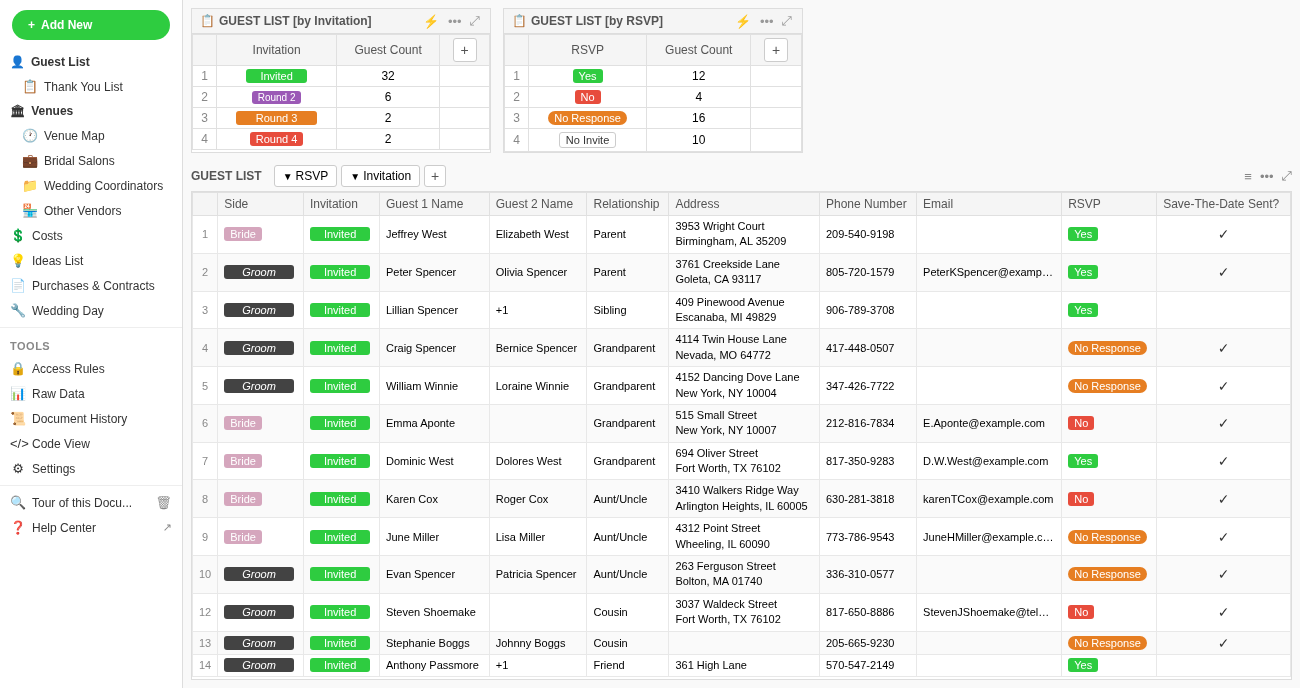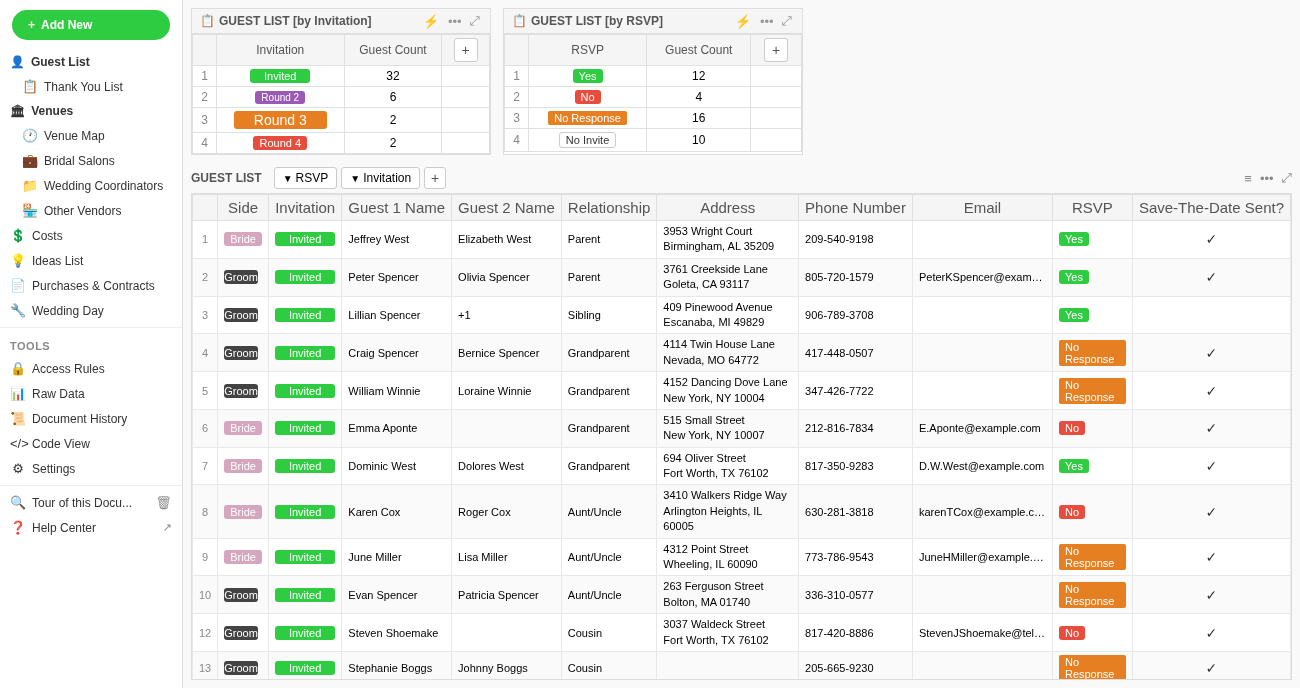--- a/index.html
+++ b/index.html
@@ -91,25 +91,25 @@
     .mini-table th, .mini-table td {
       border: 1px solid #e0e0e0;
       padding: 3px 8px;
       text-align: center;
       font-size: 12px;
     }
     .mini-table th { background: #f5f5f5; font-weight: normal; color: #555; }
     .mini-table td:first-child { color: #888; width: 24px; }
     .badge-invited { background: #2ecc40; color: #fff; border-radius: 3px; padding: 1px 14px; font-size: 11px; display: inline-block; }
     .badge-round2 { background: #9b59b6; color: #fff; border-radius: 3px; padding: 1px 6px; font-size: 10px; display: inline-block; }
-    .badge-round3 { background: #e67e22; color: #fff; border-radius: 3px; padding: 1px 20px; font-size: 14px; display: inline-block; }
+    .badge-round3 { background: #e67e22; color: #fff; border-radius: 3px; padding: 1px 20px; font-size: 11px; display: inline-block; }
     .badge-round4 { background: #e74c3c; color: #fff; border-radius: 3px; padding: 1px 6px; font-size: 11px; display: inline-block; }
     .badge-yes { background: #2ecc40; color: #fff; border-radius: 3px; padding: 1px 6px; font-size: 11px; display: inline-block; }
     .badge-no { background: #e74c3c; color: #fff; border-radius: 3px; padding: 1px 6px; font-size: 11px; display: inline-block; }
-    .badge-no-response { background: #e67e22; color: #fff; border-radius: 2px; padding: 1px 6px; font-size: 11px; display: inline-block; }
+    .badge-no-response { background: #e67e22; color: #fff; border-radius: 7px; padding: 1px 6px; font-size: 11px; display: inline-block; }
     .badge-no-invite { background: #fff; color: #333; border: 1px solid #ccc; border-radius: 3px; padding: 1px 6px; font-size: 11px; display: inline-block; }
     .add-col-btn { width: 24px; height: 24px; background: #fff; border: 1px solid #ccc; border-radius: 3px; cursor: pointer; display: inline-flex; align-items: center; justify-content: center; font-size: 14px; color: #555; }
 
     
     .guest-list-section {
       flex: 1;
       overflow: hidden;
       display: flex;
       flex-direction: column;
       padding: 0 8px 8px;
@@ -148,37 +148,37 @@
       border: 1px solid #ddd;
       background: #fff;
     }
     .guest-table { border-collapse: collapse; width: 100%; min-width: 900px; }
     .guest-table th {
       background: #f5f5f5;
       border: 1px solid #e0e0e0;
       padding: 4px 6px;
       font-weight: normal;
       color: #555;
-      font-size: 15px;
+      font-size: 12px;
       white-space: nowrap;
-      text-align: center;
+      text-align: left;
       position: sticky;
       top: 0;
       z-index: 2;
     }
     .guest-table td {
       border: 1px solid #e8e8e8;
       padding: 3px 6px;
       font-size: 11px;
       vertical-align: middle;
     }
     .guest-table tr:nth-child(even) { background: #fafafa; }
     .guest-table tr.highlighted { background: #fdecea; }
     .side-bride { background: #d5a6bd; color: #fff; border-radius: 3px; padding: 1px 6px; font-size: 11px; display: inline-block; }
-    .side-groom { background: #434343; color: #fff; border-radius: 3px; padding: 1px 0; font-size: 11px; display: inline-block; }
+    .side-groom { background: #434343; color: #fff; border-radius: 3px; padding: 1px 18px; font-size: 11px; display: inline-block; font-style: italic; }
     .check-mark { color: #333; font-size: 14px; }
     .address-cell { min-width: 140px; max-width: 160px; line-height: 1.4; }
     .email-cell { max-width: 140px; overflow: hidden; text-overflow: ellipsis; white-space: nowrap; }
     .empty-address { background: #fde2e2; min-width: 140px; }
     td.num-col { text-align: center; color: #888; width: 24px; }
   </style>
 </head>
 <body>
 
 <div class="sidebar">
@@ -532,21 +532,21 @@
       <td style="text-align:center;"><span class="check-mark">✓</span></td>
     </tr>
             <tr>
       <td class="num-col">12</td>
       <td><span class="side-groom">Groom</span></td>
       <td><span class="badge-invited">Invited</span></td>
       <td>Steven Shoemake</td>
       <td></td>
       <td>Cousin</td>
       <td class="address-cell">3037 Waldeck Street<br>Fort Worth, TX 76102</td>
-      <td>817-420-8886</td>
+      <td>817-650-8886</td>
       <td class="email-cell">StevenJShoemake@telew...</td>
       <td><span class="badge-no">No</span></td>
       <td style="text-align:center;"><span class="check-mark">✓</span></td>
     </tr>
             <tr>
       <td class="num-col">13</td>
       <td><span class="side-groom">Groom</span></td>
       <td><span class="badge-invited">Invited</span></td>
       <td>Stephanie Boggs</td>
       <td>Johnny Boggs</td>

